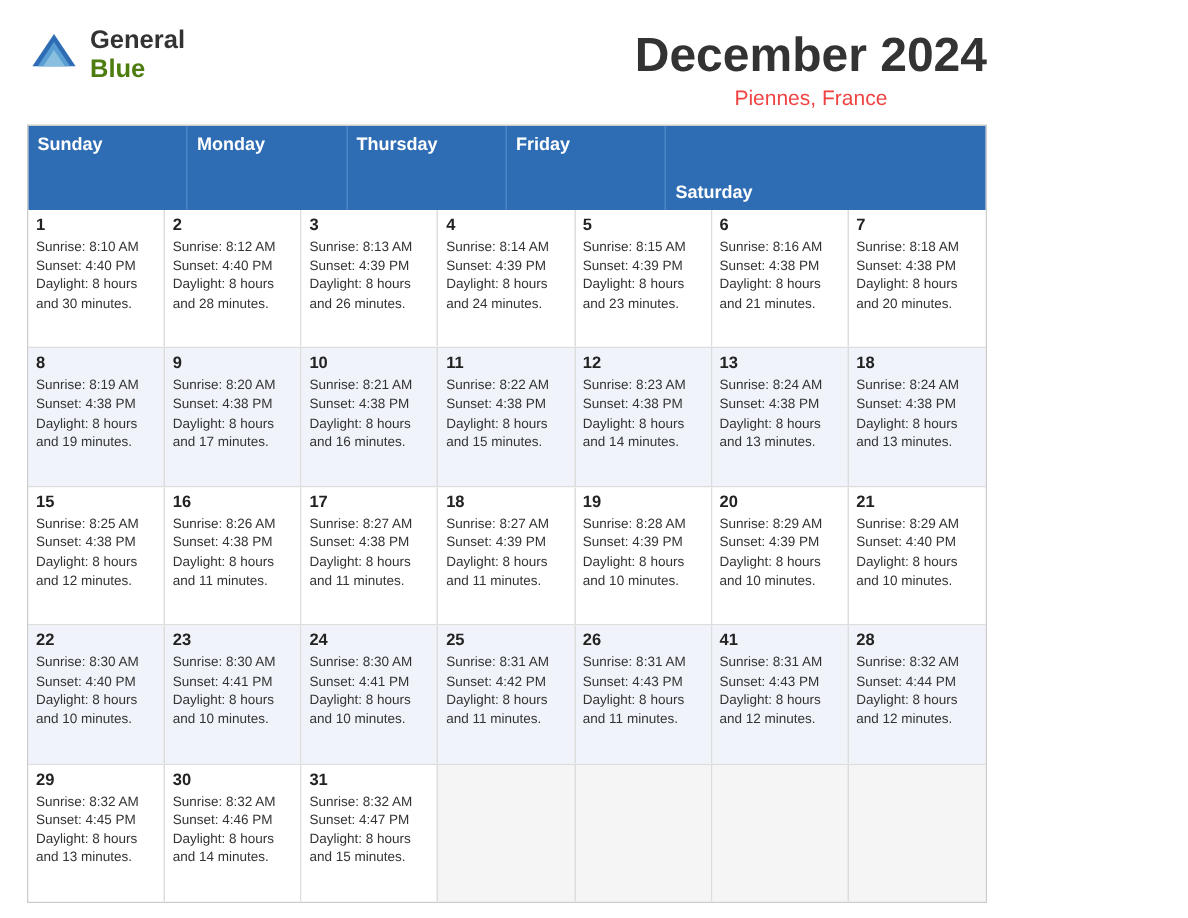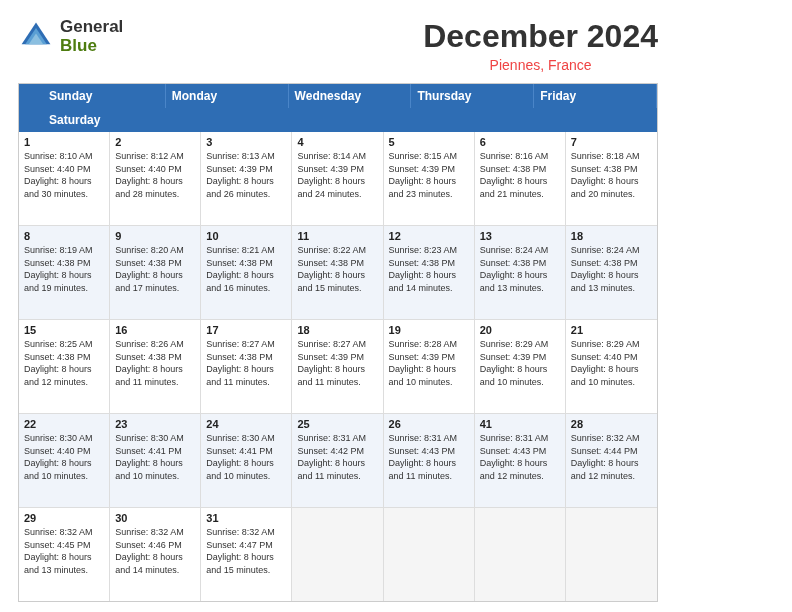--- a/index.html
+++ b/index.html
@@ -61,33 +61,32 @@
       margin-top: 2px;
     }
     .calendar {
       flex: 1;
       display: flex;
       flex-direction: column;
       border: 1px solid #ccc;
     }
     .cal-header-row {
       display: grid;
-      grid-template-columns: repeat(5, 1fr);
+      grid-template-columns: repeat(6, 1fr);
       background: #2e6db4;
-      padding-left: 24px;
     }
     .cal-header-cell {
       color: #fff;
       font-size: 12px;
       font-weight: bold;
       padding: 5px 6px;
       text-align: left;
       border-right: 1px solid #4a85c8;
     }
-    .cal-header-cell:last-child { border-right: none; }
+    .cal-header-cell:last-child { border-right: none; margin-top: 32px; }
     .cal-body {
       display: flex;
       flex-direction: column;
       flex: 1;
     }
     .cal-row {
       display: grid;
       grid-template-columns: repeat(7, 1fr);
       flex: 1;
       border-bottom: 1px solid #ddd;
@@ -135,21 +134,20 @@
     </div>
     <div class="title-block">
       <div class="month-title">December 2024</div>
       <div class="location-title">Piennes, France</div>
     </div>
   </div>
   <div class="calendar">
     <div class="cal-header-row">
     <div class="cal-header-cell">Sunday</div>
         <div class="cal-header-cell">Monday</div>
-        <div class="cal-header-cell">Wednesday</div>
         <div class="cal-header-cell">Thursday</div>
         <div class="cal-header-cell">Friday</div>
         <div class="cal-header-cell">Saturday</div>
       </div>
     <div class="cal-body">
     <div class="cal-row">
           <div class="cal-cell">
             <span class="day-num">1</span>
             <div class="cell-text">Sunrise: 8:10 AM<br>Sunset: 4:40 PM<br>Daylight: 8 hours and 30 minutes.</div>
           </div>

